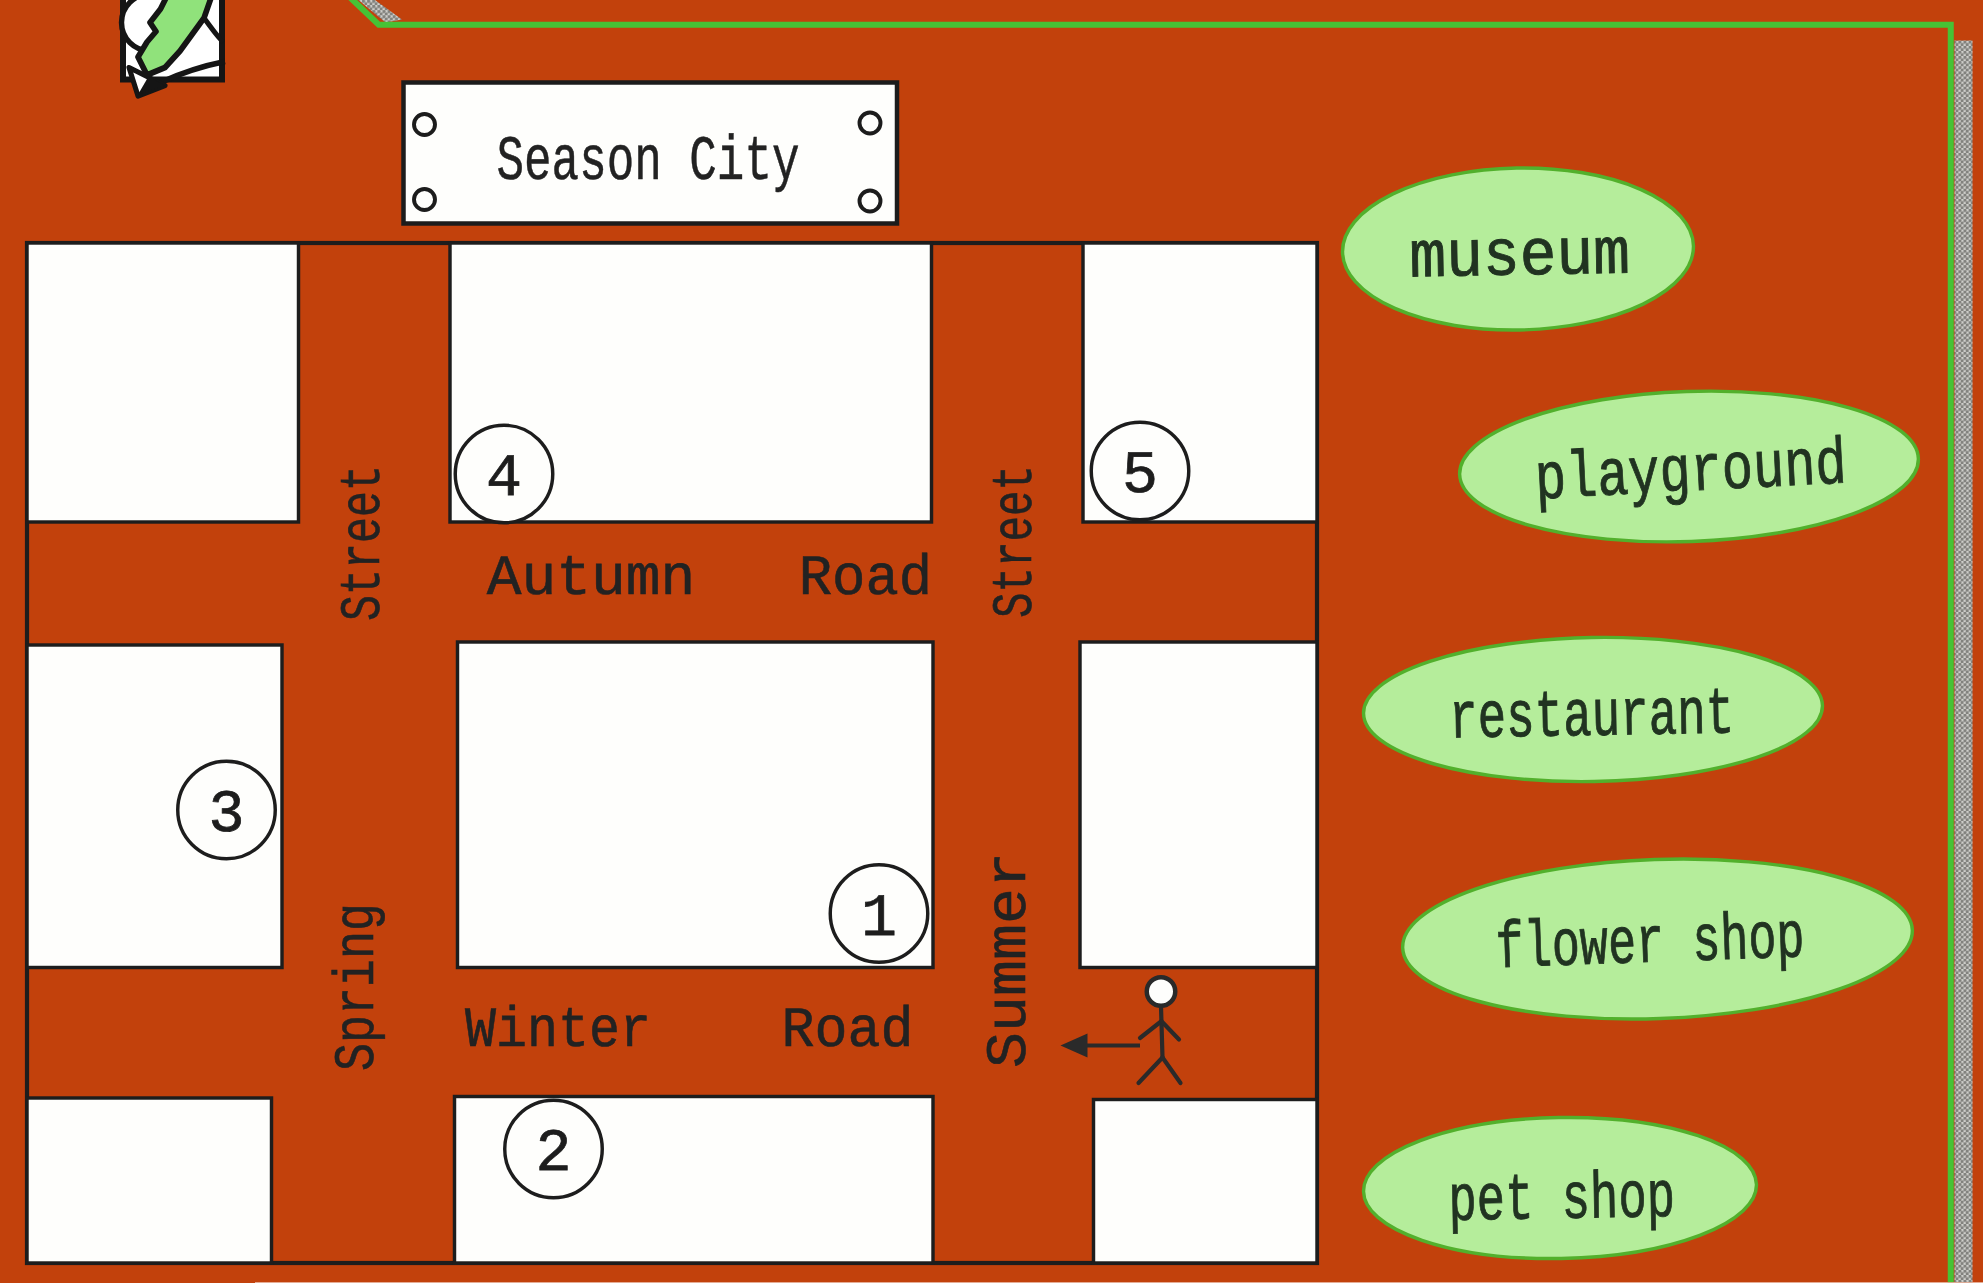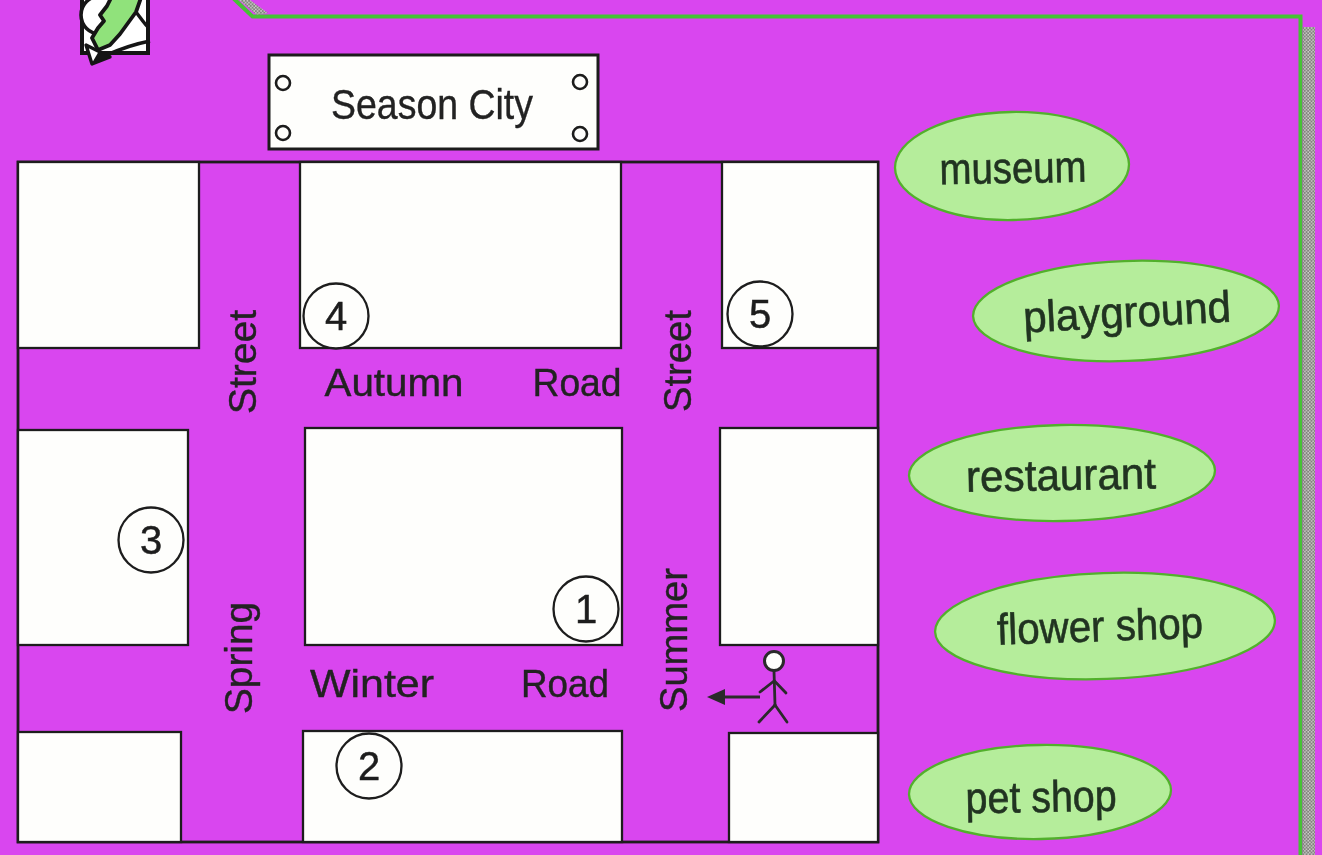--- a/index.html
+++ b/index.html
@@ -1,17 +1,17 @@
 <!DOCTYPE html>
 <html><head>
 <meta charset="utf-8">
 <style>
   html,body{margin:0;padding:0;background:#ffffff;}
-  #page{position:relative;width:1322px;height:855px;overflow:hidden;background:#d946ef;
-        font-family:Liberation Sans, sans-serif;}
+  #page{position:relative;width:1322px;height:855px;overflow:hidden;background:#c2410c;
+        font-family:Liberation Mono, monospace;}
   svg{display:block;}
 </style>
 </head>
 <body>
 <div id="page">
 <svg width="1322" height="855" viewBox="0 0 1322 855">
 <defs>
   <pattern id="ht" width="3.4" height="3.4" patternUnits="userSpaceOnUse">
     <rect width="3.4" height="3.4" fill="#cfcfcb"></rect>
     <circle cx="0.9" cy="0.9" r="1.15" fill="#82827e"></circle>

